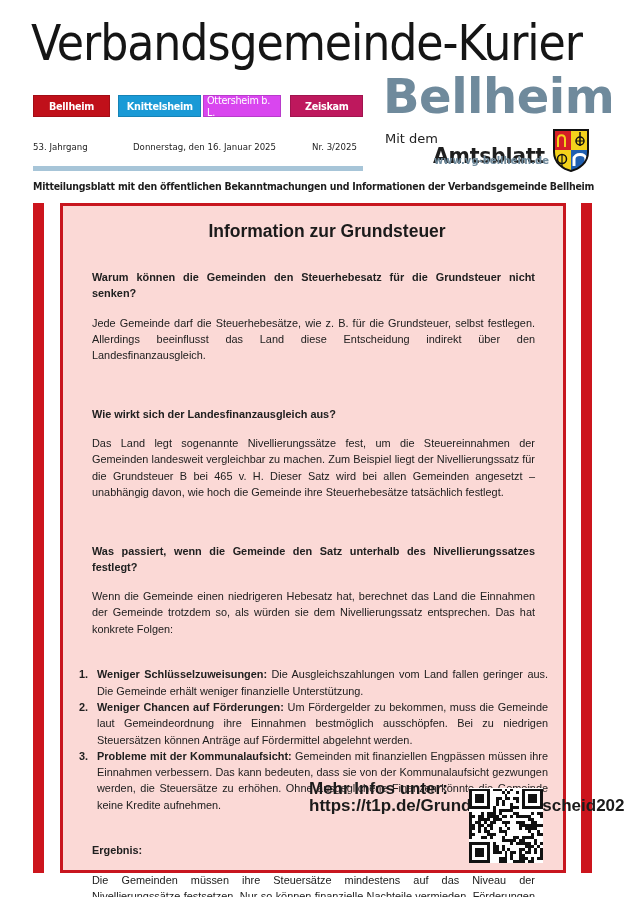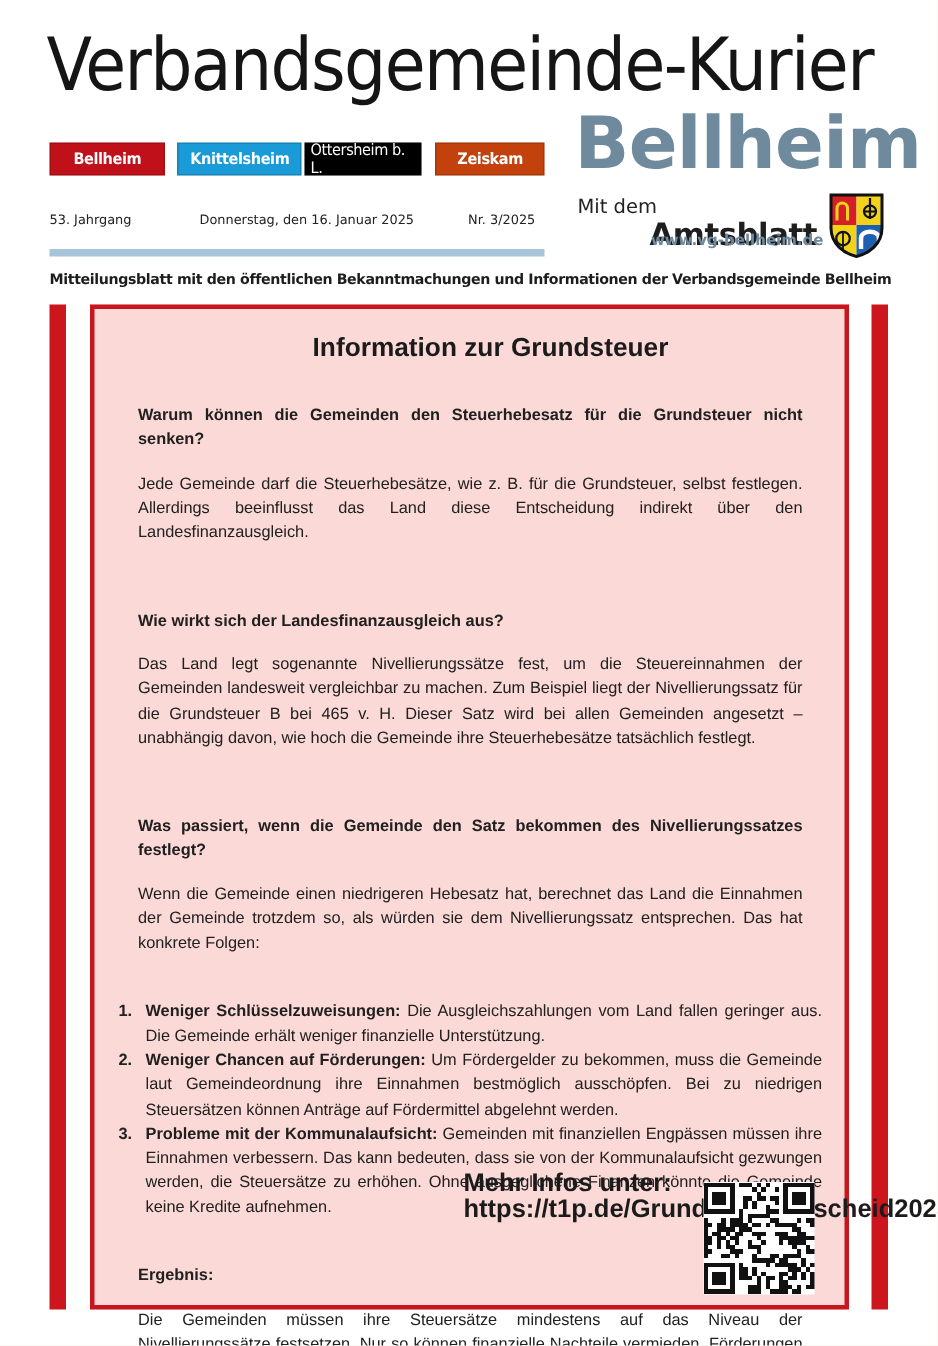--- a/index.html
+++ b/index.html
@@ -38,24 +38,24 @@
 <body>
 
 <div class="abs masthead-title">Verbandsgemeinde-Kurier</div>
 
 <div class="abs tab" style="left:33px;width:77px;background:#c0101a;">
     <span>Bellheim</span>
   </div>
 <div class="abs tab" style="left:118px;width:83px;background:#1a9ad6;">
     <span>Knittelsheim</span>
   </div>
-<div class="abs tab" style="left:203px;width:78px;background:#000000;font-weight:normal;">
+<div class="abs tab" style="left:203px;width:78px;background:#d946ef;font-weight:normal;">
     <span>Ottersheim b. L.</span>
   </div>
-<div class="abs tab" style="left:290px;width:73px;background:#c2410c;">
+<div class="abs tab" style="left:290px;width:73px;background:#be185d;">
     <span>Zeiskam</span>
   </div>
 
 <div class="abs brand-bellheim">Bellheim</div>
 
 <div class="abs meta" style="left:33px;">53. Jahrgang</div>
 <div class="abs meta" style="left:133px;">Donnerstag, den 16. Januar 2025</div>
 <div class="abs meta" style="left:312px;">Nr. 3/2025</div>
 <div class="abs blue-line"></div>
 
@@ -95,21 +95,21 @@
 <div class="abs info-box">
   <div class="info-title">Information zur Grundsteuer</div>
 
   <div class="content">
     <p class="q">Warum können die Gemeinden den Steuerhebesatz für die Grundsteuer nicht senken?</p>
     <p>Jede Gemeinde darf die Steuerhebesätze, wie z. B. für die Grundsteuer, selbst festlegen. Allerdings beeinflusst das Land diese Entscheidung indirekt über den Landesfinanzausgleich.</p>
     <div class="gap"></div>
     <p class="q">Wie wirkt sich der Landesfinanzausgleich aus?</p>
     <p>Das Land legt sogenannte Nivellierungssätze fest, um die Steuereinnahmen der Gemeinden landesweit vergleichbar zu machen. Zum Beispiel liegt der Nivellierungssatz für die Grund­steuer B bei 465 v. H. Dieser Satz wird bei allen Gemeinden angesetzt – unabhängig davon, wie hoch die Gemeinde ihre Steuerhebesätze tatsächlich festlegt.</p>
     <div class="gap"></div>
-    <p class="q">Was passiert, wenn die Gemeinde den Satz bekommen des Nivellierungssatzes festlegt?</p>
+    <p class="q">Was passiert, wenn die Gemeinde den Satz unterhalb des Nivellierungssatzes festlegt?</p>
     <p>Wenn die Gemeinde einen niedrigeren Hebesatz hat, berechnet das Land die Einnahmen der Gemeinde trotzdem so, als würden sie dem Nivellierungssatz entsprechen. Das hat konkrete Folgen:</p>
     <div class="gap"></div>
     <ul class="numlist">
       <li>
         <span class="num">1.</span><span class="lead">Weniger Schlüsselzuweisungen:</span><span> Die Ausgleichszahlungen vom Land fallen geringer aus. Die Gemeinde erhält weniger finanzielle Unterstützung.</span>
       </li>
       <li>
         <span class="num">2.</span><span class="lead">Weniger Chancen auf Förderungen:</span><span> Um Fördergelder zu bekommen, muss die Gemeinde laut Gemeindeordnung ihre Einnahmen bestmöglich ausschöpfen. Bei zu niedrigen Steuersätzen können Anträge auf Fördermittel abgelehnt werden.</span>
       </li>
       <li>

